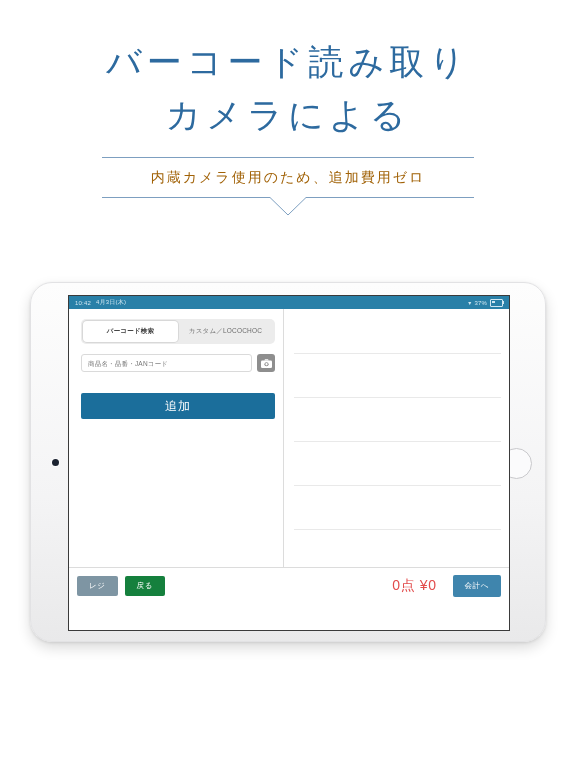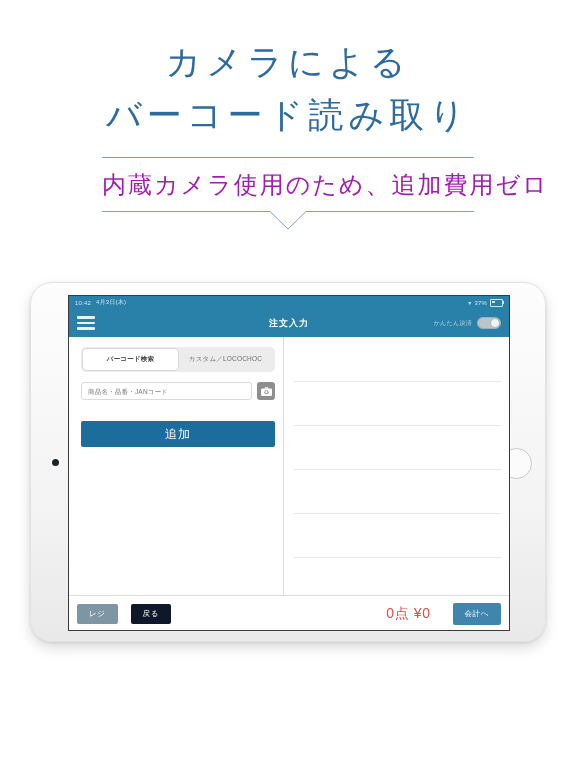--- a/index.html
+++ b/index.html
@@ -33,22 +33,22 @@
     margin: 16px auto 0 auto;
     width: 372px;
     position: relative;
   }
   .rule {
     height: 1px;
     background: #7d9fc0;
     width: 100%;
   }
   .subhead-text {
-    color: #a21caf;
-    font-size: 24px;
+    color: #a16207;
+    font-size: 14px;
     letter-spacing: 2px;
     text-align: center;
     padding: 11px 0 10px 0;
     white-space: nowrap;
     font-weight: 400;
   }
   .rule-notch {
     position: relative;
     height: 1px;
   }
@@ -327,57 +327,57 @@
   .cart-row:first-child { border-top: none; }
 
   
   .toolbar {
     height: 36px;
     background: #ffffff;
     border-top: 1px solid #dcdcdc;
     display: flex;
     align-items: center;
     padding: 0 8px;
-    gap: 13px;
+    gap: 7px;
     box-sizing: border-box;
   }
   .tb-btn {
     border: none;
     border-radius: 2px;
     font-size: 7.5px;
     color: #ffffff;
     padding: 0 12px;
     height: 20px;
     letter-spacing: 0.6px;
     cursor: pointer;
     font-family: "Liberation Sans", sans-serif;
   }
   .tb-btn.reji { background: #7e95a3; }
-  .tb-btn.back { background: #0f172a; }
+  .tb-btn.back { background: #15803d; }
   .tb-spacer { flex: 1; }
   .total-text {
     color: #e24b4b;
     font-size: 14px;
     letter-spacing: 0.6px;
     margin-right: 9px;
     white-space: nowrap;
   }
   .tb-btn.checkout {
     background: #3f85ad;
     height: 22px;
     padding: 0 12px;
     font-size: 7.5px;
   }
 </style>
 </head>
 <body>
 
 <div class="headline-block">
+  <div class="headline-line">バーコード読み取り</div>
   <div class="headline-line">カメラによる</div>
-  <div class="headline-line">バーコード読み取り</div>
 
   <div class="subhead-wrap">
     <div class="rule"></div>
     <div class="subhead-text">内蔵カメラ使用のため、追加費用ゼロ</div>
     <div class="rule-notch">
       <div class="seg left"></div>
       <div class="seg right"></div>
       <div class="vee">
         <svg width="36" height="19" viewBox="0 0 36 19">
           <path d="M0 0.5 L18 18 L36 0.5" fill="none" stroke="#7d9fc0" stroke-width="1"></path>
@@ -402,34 +402,20 @@
       </div>
       <div class="status-right">
         <span class="wifi-glyph">▾</span>
         <span>37%</span>
         <span class="battery">
             <span class="fill"></span>
           </span>
       </div>
     </div>
 
-    <div class="navbar">
-      <div class="hamburger">
-        <span></span>
-          <span></span>
-          <span></span>
-      </div>
-      <div class="nav-title">注文入力</div>
-      <div class="nav-right">
-        <span class="nav-right-label">かんたん決済</span>
-        <span class="toggle">
-            <span class="knob"></span>
-          </span>
-      </div>
-    </div>
 
     <div class="app-body">
 
       <div class="pane-left">
 
         <div class="segmented">
           <div class="seg-btn active">バーコード検索</div>
           <div class="seg-btn">カスタム／LOCOCHOC</div>
         </div>
 

